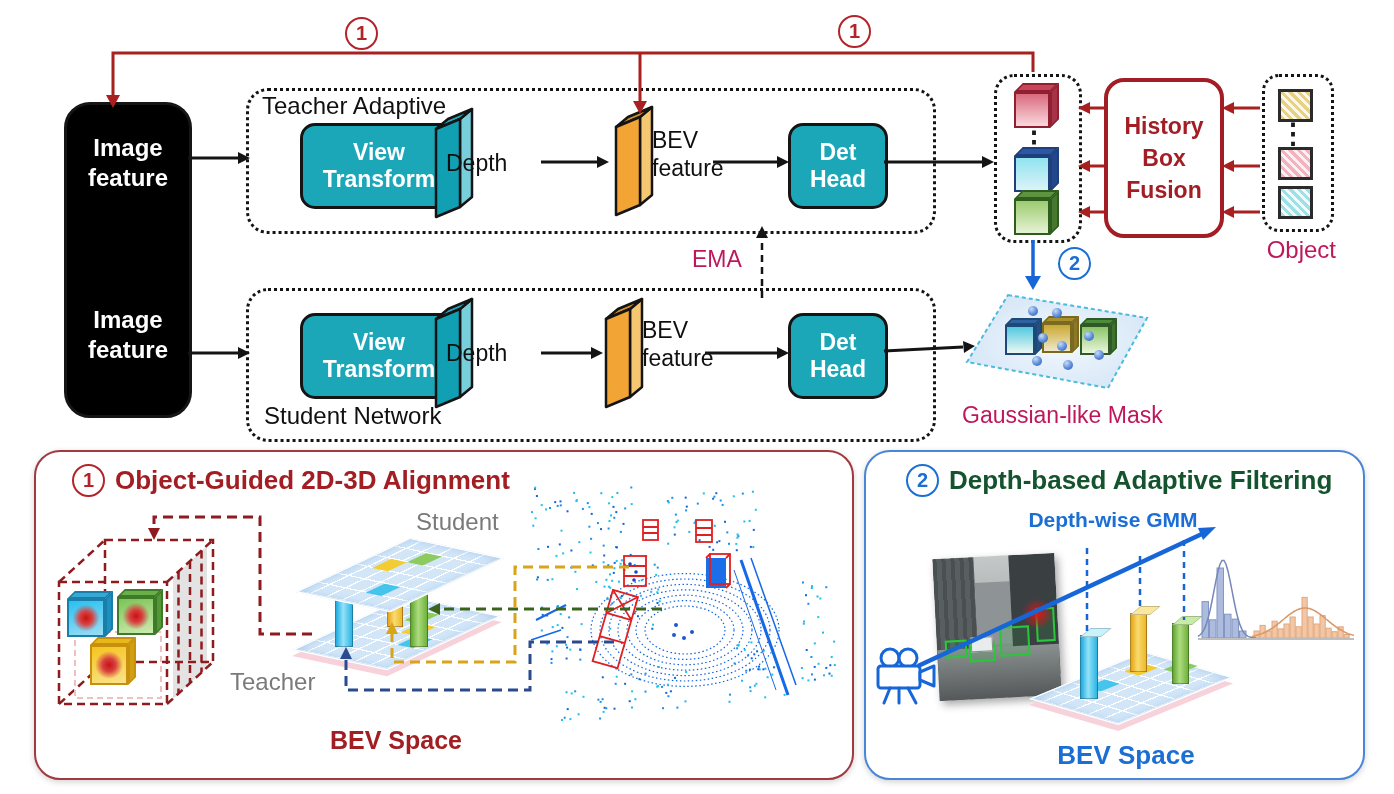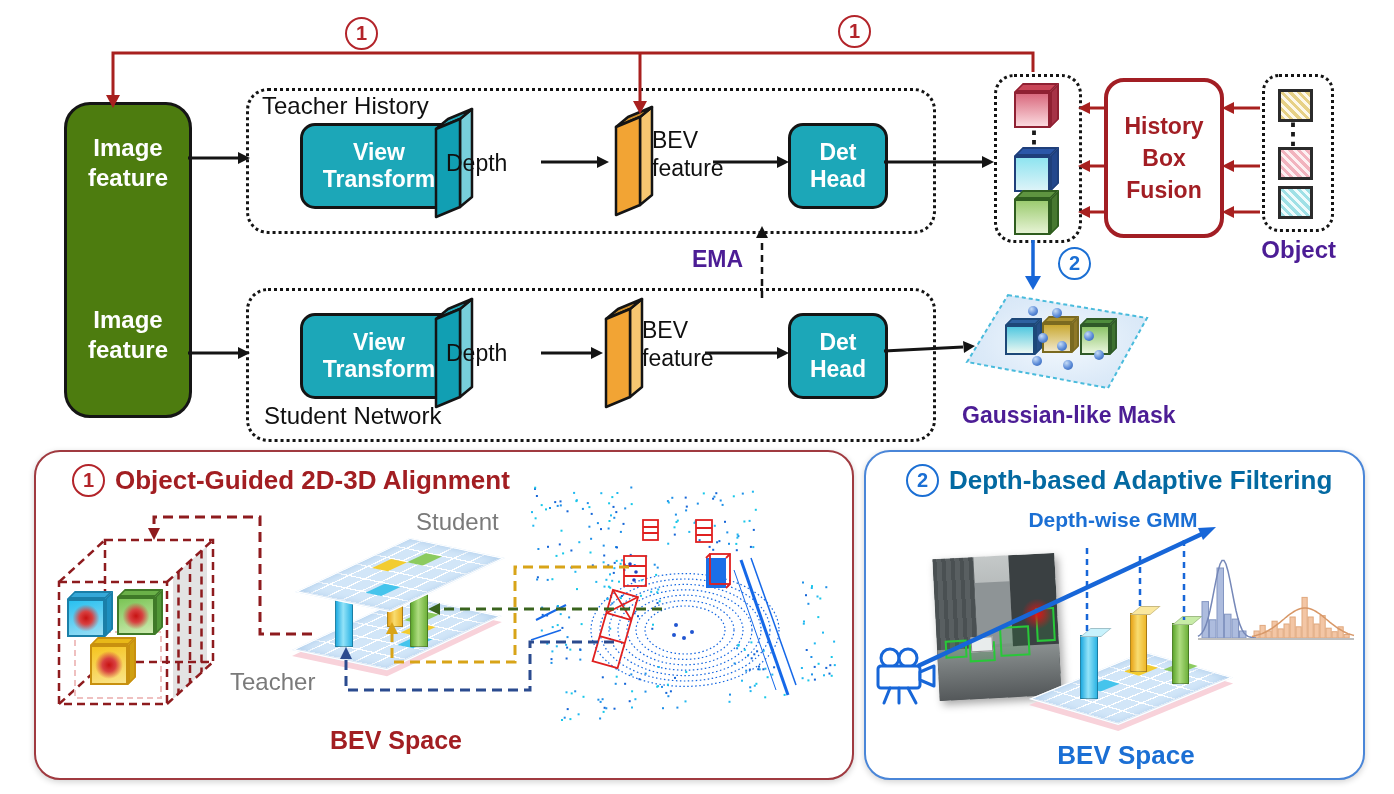--- a/index.html
+++ b/index.html
@@ -3,21 +3,21 @@
 <meta charset="utf-8">
 <style>
   html,body{margin:0;padding:0;background:#fff;}
   #canvas{position:relative;width:1394px;height:794px;background:#fff;overflow:hidden;
           font-family:"Liberation Sans",sans-serif;}
   .abs{position:absolute;}
   svg{position:absolute;left:0;top:0;overflow:visible;}
   .overlay{pointer-events:none;}
 
   
-  .img-feat{left:64px;top:102px;width:122px;height:310px;background:#4d7c0f;
+  .img-feat{left:64px;top:102px;width:122px;height:310px;background:#000000;
             border:3.5px solid #151515;border-radius:26px;}
   .img-feat .lbl{position:absolute;width:100%;text-align:center;color:#fff;
                  font-weight:bold;font-size:24px;line-height:1.25;}
   .dotted-box{position:absolute;border:3px dotted #141414;border-radius:22px;background:transparent;}
   .net-title{position:absolute;font-size:24px;color:#101010;font-weight:500;}
   .teal{position:absolute;background:#1CA7B8;border:3.5px solid #141414;border-radius:15px;
         color:#fff;font-weight:bold;font-size:23px;line-height:1.18;display:flex;
         align-items:center;justify-content:center;text-align:center;}
   .slab-lbl{position:absolute;font-size:23px;color:#101010;font-weight:500;line-height:1.22;}
   .circ{position:absolute;width:29px;height:29px;border-radius:50%;display:flex;align-items:center;
@@ -25,21 +25,21 @@
   .circ.red{border:2.5px solid #B3242A;color:#B3242A;}
   .circ.blue{border:2.5px solid #1B6FD4;color:#1B6FD4;}
   .hist-box{left:1104px;top:78px;width:112px;height:152px;border:4px solid #A21E24;
             border-radius:20px;display:flex;align-items:center;justify-content:center;text-align:center;
             color:#A21E24;font-weight:bold;font-size:23px;line-height:1.4;background:#fff;}
   .dots{position:absolute;font-size:28px;font-weight:bold;color:#1a1a1a;line-height:.75;text-align:center;}
   .hatch{position:absolute;width:29px;height:27px;border:3px solid #2b2b2b;}
   .hatch.y{background:repeating-linear-gradient(45deg,#E7D186 0 3px,#fdf8ea 3px 6px);}
   .hatch.p{background:repeating-linear-gradient(45deg,#F2B3BE 0 3px,#fdf0f2 3px 6px);}
   .hatch.c{background:repeating-linear-gradient(45deg,#9FE0E6 0 3px,#effbfc 3px 6px);}
-  .plain-lbl{position:absolute;font-size:24px;color:#4c1d95;font-weight:700;}
+  .plain-lbl{position:absolute;font-size:24px;color:#be185d;font-weight:400;}
 
   
   .cube3d{position:absolute;--d:9px;border:2px solid var(--b);background:var(--f);box-sizing:border-box;}
   .cube3d::before{content:"";position:absolute;left:-2px;top:calc(-1*var(--d) - 2px);
         width:calc(100% + 4px);height:var(--d);background:var(--t);border:2px solid var(--b);
         box-sizing:border-box;transform:skewX(-45deg);transform-origin:0 100%;}
   .cube3d::after{content:"";position:absolute;top:-2px;right:calc(-1*var(--d) - 2px);
         width:var(--d);height:calc(100% + 4px);background:var(--s);border:2px solid var(--b);
         box-sizing:border-box;transform:skewY(-45deg);transform-origin:0 0;}
   .gauss{position:absolute;inset:3px;background:radial-gradient(circle,#C81212 0%,#D84040 32%,rgba(216,64,64,0) 68%);}
@@ -52,21 +52,21 @@
      background:radial-gradient(ellipse at 50% 50%,#F4F9FE 0%,#DCEAF8 55%,#CFE2F5 100%);
      filter:drop-shadow(0 0 9px rgba(150,185,230,.95));}
 
   
   .panel{position:absolute;background:#fff;border-radius:26px;box-shadow:0 2px 6px rgba(0,0,0,.18);}
   #panel1{left:34px;top:450px;width:816px;height:326px;border:2px solid #A03A40;}
   #panel2{left:864px;top:450px;width:497px;height:326px;border:2px solid #4A86D8;}
   .p-title{position:absolute;display:flex;align-items:center;gap:10px;font-size:26px;font-weight:bold;}
   .p-title .txt{white-space:nowrap;}
   #panel1 .p-title .txt{color:#A21E22;}
-  #panel2 .p-title .txt{color:#0369a1;}
+  #panel2 .p-title .txt{color:#14532d;}
   .gray-lbl{position:absolute;font-size:24px;color:#7A7A7A;font-weight:500;}
   .mr-lbl{position:absolute;font-size:25px;font-weight:bold;color:#A21E22;text-align:center;}
   .bl-lbl{position:absolute;font-size:25px;font-weight:bold;color:#1B6FD4;text-align:center;}
 
   
   .plane{position:absolute;width:132px;height:96px;transform-origin:0 0;
      background-color:#D2E6F8;
      background-image:repeating-linear-gradient(90deg,#fff 0 2px,rgba(0,0,0,0) 2px 22px),
                       repeating-linear-gradient(0deg,#fff 0 2px,rgba(0,0,0,0) 2px 16px);
      border:2px solid #fff;box-shadow:inset 0 0 8px #A8C8E8;box-sizing:border-box;}
@@ -100,21 +100,21 @@
 <body>
 
 <div id="canvas">
 
   <div class="abs img-feat">
     <div class="lbl" style="top:28px;">Image feature</div>
     <div class="lbl" style="top:200px;">Image feature</div>
   </div>
 
   <div class="dotted-box" style="left:246px;top:88px;width:684px;height:140px;"></div>
-  <div class="net-title" style="left:262px;top:92px;">Teacher History</div>
+  <div class="net-title" style="left:262px;top:92px;">Teacher Adaptive</div>
   <div class="teal" style="left:300px;top:123px;width:152px;height:80px;">View Transform</div>
   <svg class="overlay" style="left:430px;top:97px;" width="60" height="126">
     <polygon points="30,22 42,12 42,100 30,110" fill="#77CFDB" stroke="#141414" stroke-width="2.5" stroke-linejoin="round"></polygon>
     <polygon points="6,32 18,22 42,12 30,22" fill="#23A9BB" stroke="#141414" stroke-width="2.5" stroke-linejoin="round"></polygon>
     <polygon points="6,32 30,22 30,110 6,120" fill="#119FB3" stroke="#141414" stroke-width="2.5" stroke-linejoin="round"></polygon>
   </svg>
   <div class="slab-lbl" style="left:446px;top:149px;">Depth</div>
   <svg class="overlay" style="left:610px;top:95px;" width="60" height="126">
     <polygon points="30,22 42,12 42,100 30,110" fill="#F6C771" stroke="#141414" stroke-width="2.5" stroke-linejoin="round"></polygon>
     <polygon points="6,32 18,22 42,12 30,22" fill="#CE8F2B" stroke="#141414" stroke-width="2.5" stroke-linejoin="round"></polygon>

